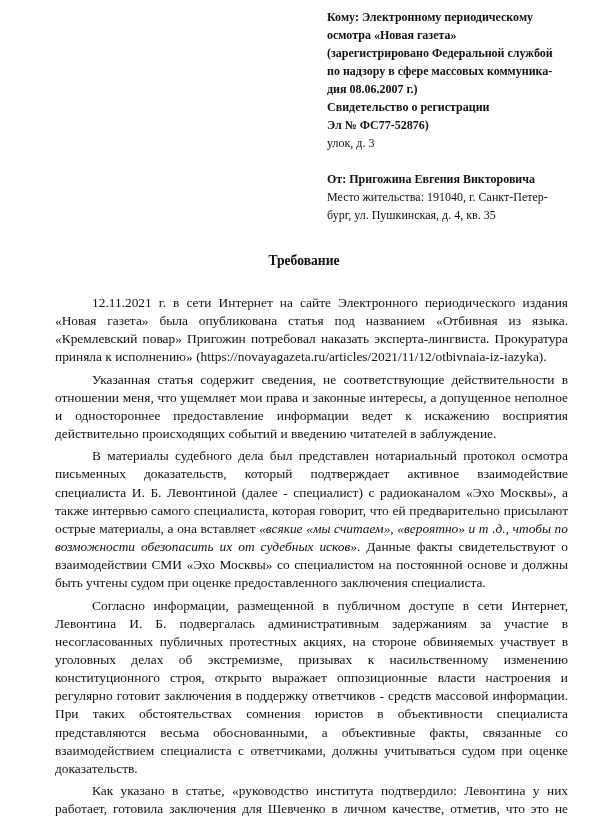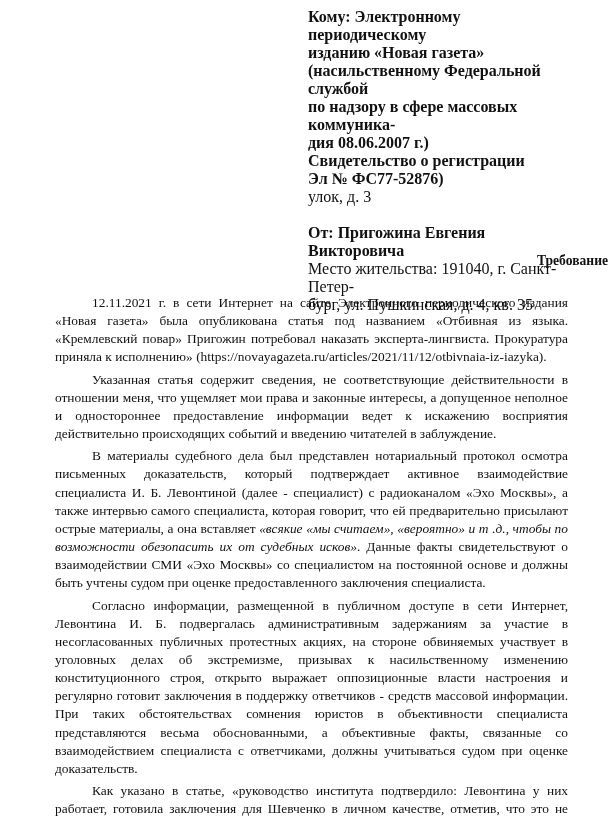--- a/index.html
+++ b/index.html
@@ -3,45 +3,45 @@
 <meta charset="utf-8">
 <style>
   html, body { margin: 0; padding: 0; background: #ffffff; }
   body {
     width: 608px; height: 820px; overflow: hidden; position: relative;
     font-family: "Liberation Serif", "DejaVu Serif", serif;
     color: #111111;
   }
   .page { position: absolute; left: 0; top: 0; width: 608px; height: 820px; }
   .header {
-    position: absolute; left: 308px; top: 8px; width: 260px;
-    font-size: 16px; line-height: 18px;
+    position: absolute; left: 327px; top: 8px; width: 260px;
+    font-size: 12px; line-height: 18px;
   }
   .header .b { font-weight: bold; }
   .header .gap { height: 18px; }
   .title {
     position: absolute; left: 0; width: 608px; top: 252px;
-    text-align: right; font-weight: bold; font-size: 13.6px; line-height: 18px;
+    text-align: center; font-weight: bold; font-size: 13.6px; line-height: 18px;
   }
   .body {
     position: absolute; left: 51px; top: 290px; width: 521px;
     font-size: 13.4px; line-height: 18.15px; text-align: justify;
   }
   .body p { margin: 4px; text-indent: 37px; }
   .body .it { font-style: italic; }
 </style>
 </head>
 <body>
 
 <div class="page">
 
   <div class="header">
     <div class="b">Кому: Электронному периодическому</div>
-    <div class="b">изданию «Новая газета»</div>
-    <div class="b">(насильственному Федеральной службой</div>
+    <div class="b">осмотра «Новая газета»</div>
+    <div class="b">(зарегистрировано Федеральной службой</div>
     <div class="b">по надзору в сфере массовых коммуника-</div>
     <div class="b">дия 08.06.2007 г.)</div>
     <div class="b">Свидетельство о регистрации</div>
     <div class="b">Эл № ФС77-52876)</div>
     <div>улок, д. 3</div>
     <div class="gap"></div>
     <div class="b">От: Пригожина Евгения Викторовича</div>
     <div>Место жительства: 191040, г. Санкт-Петер-</div>
     <div>бург, ул. Пушкинская, д. 4, кв. 35</div>
   </div>

